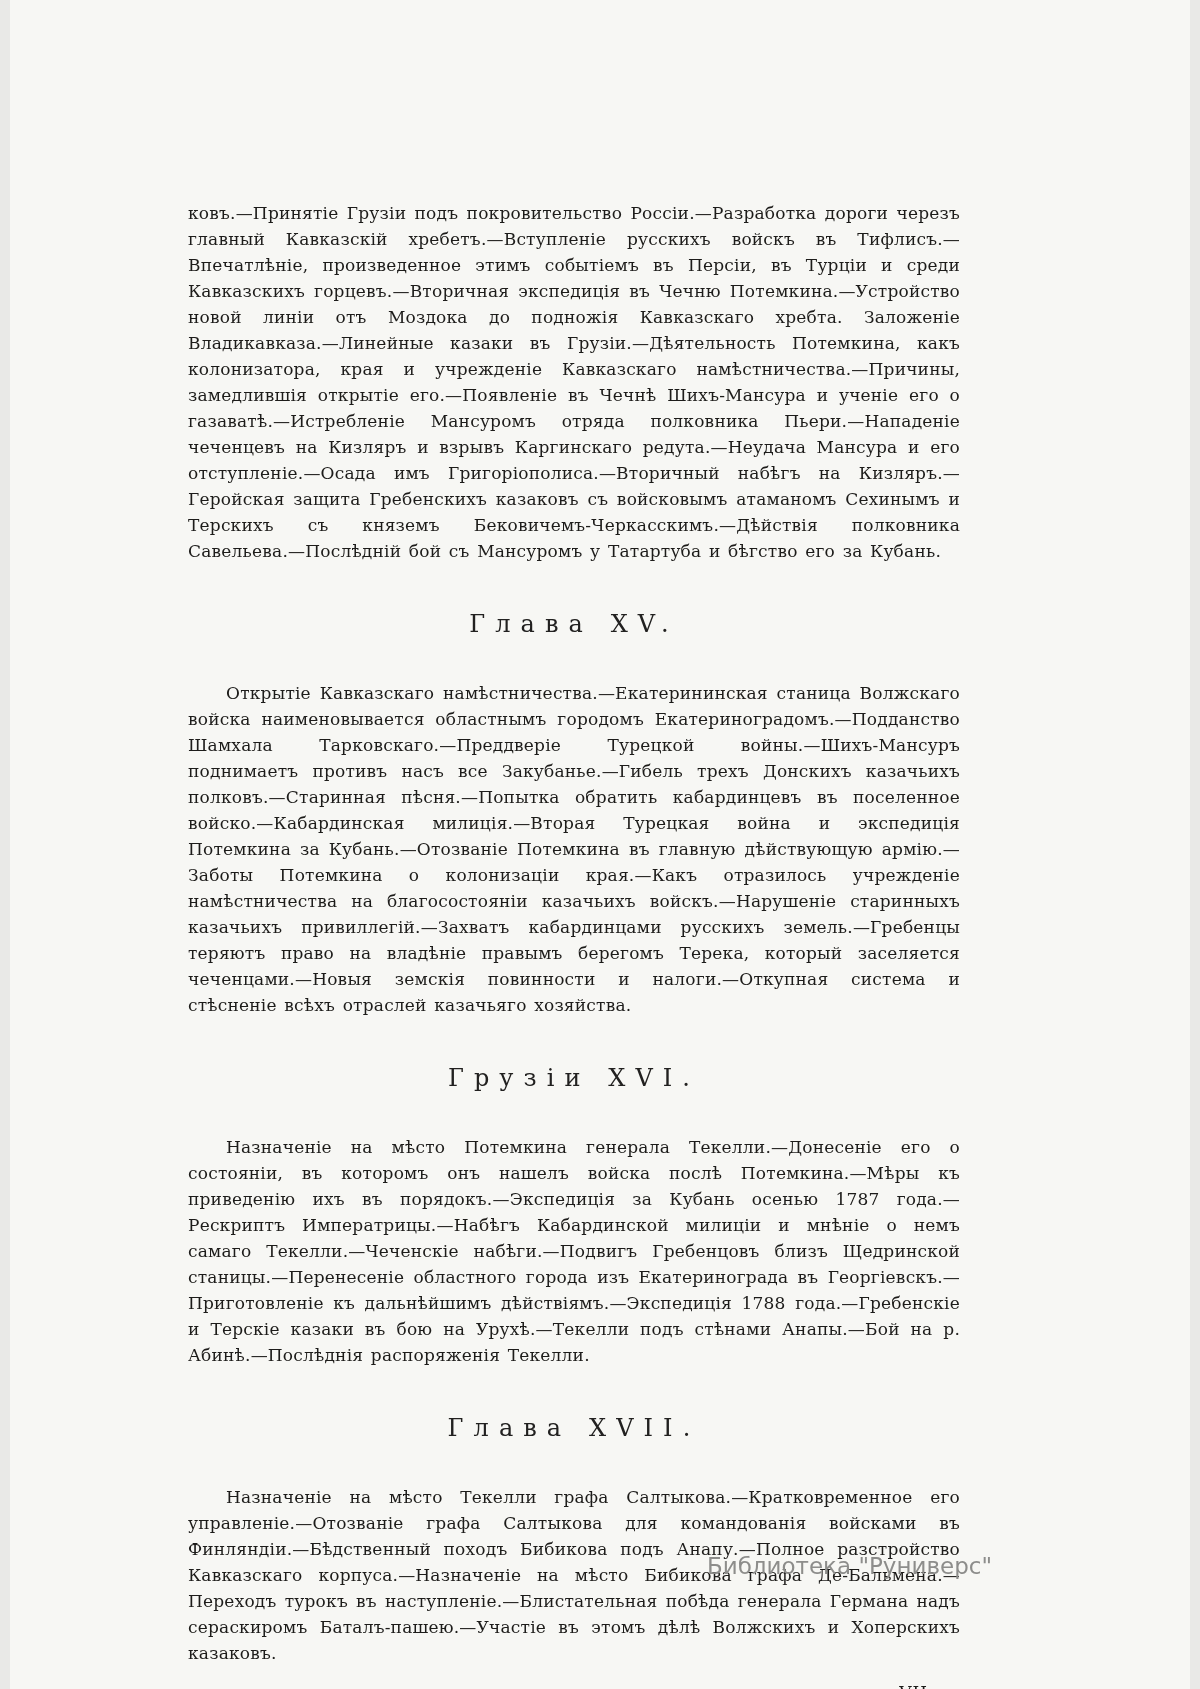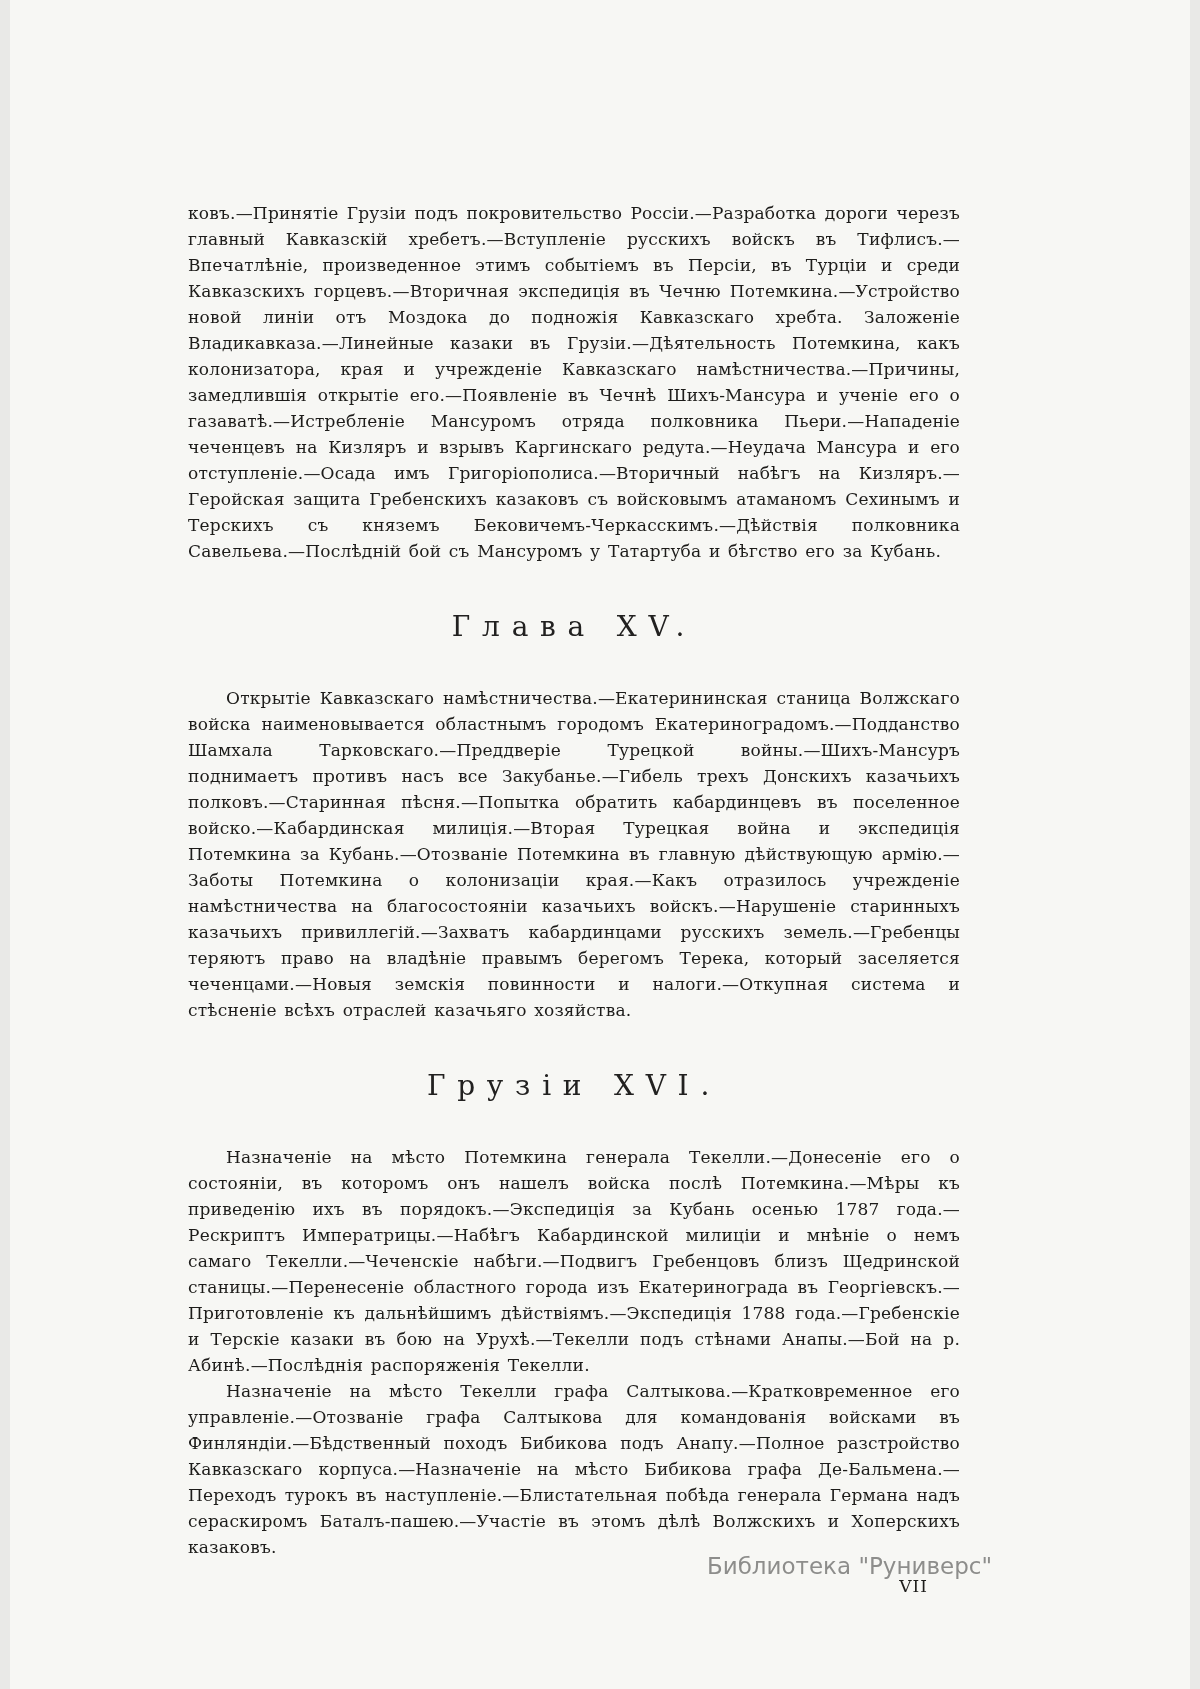--- a/index.html
+++ b/index.html
@@ -32,21 +32,21 @@
     word-spacing: 2px;
     letter-spacing: 0.2px;
   }
   p.para.no-indent {
     text-indent: 0;
   }
   h2.chapter-heading {
     margin: 46px 0 42px 0;
     text-align: center;
     font-weight: normal;
-    font-size: 28px;
+    font-size: 24px;
     letter-spacing: 0.42em;
     color: #222120;
   }
   .page-number {
     margin-top: 16px;
     text-align: right;
     padding-right: 32px;
     font-size: 17px;
     letter-spacing: 1px;
   }
@@ -69,20 +69,21 @@
     <p class="para no-indent">ковъ.—Принятіе Грузіи подъ покровительство Россіи.—Разработка дороги черезъ главный Кавказскій хребетъ.—Вступленіе русскихъ войскъ въ Тифлисъ.—Впечатлѣніе, произведенное этимъ событіемъ въ Персіи, въ Турціи и среди Кавказскихъ горцевъ.—Вторичная экспедиція въ Чечню Потемкина.—Устройство новой линіи отъ Моздока до подножія Кавказскаго хребта. Заложеніе Владикавказа.—Линейные казаки въ Грузіи.—Дѣятельность Потемкина, какъ колонизатора, края и учрежденіе Кавказскаго намѣстничества.—Причины, замедлившія открытіе его.—Появленіе въ Чечнѣ Шихъ-Мансура и ученіе его о газаватѣ.—Истребленіе Мансуромъ отряда полковника Пьери.—Нападеніе чеченцевъ на Кизляръ и взрывъ Каргинскаго редута.—Неудача Мансура и его отступленіе.—Осада имъ Григоріополиса.—Вторичный набѣгъ на Кизляръ.—Геройская защита Гребенскихъ казаковъ съ войсковымъ атаманомъ Сехинымъ и Терскихъ съ княземъ Бековичемъ-Черкасскимъ.—Дѣйствія полковника Савельева.—Послѣдній бой съ Мансуромъ у Татартуба и бѣгство его за Кубань.</p>
 
     <h2 class="chapter-heading">Глава XV.</h2>
 
     <p class="para">Открытіе Кавказскаго намѣстничества.—Екатерининская станица Волжскаго войска наименовывается областнымъ городомъ Екатериноградомъ.—Подданство Шамхала Тарковскаго.—Преддверіе Турецкой войны.—Шихъ-Мансуръ поднимаетъ противъ насъ все Закубанье.—Гибель трехъ Донскихъ казачьихъ полковъ.—Старинная пѣсня.—Попытка обратить кабардинцевъ въ поселенное войско.—Кабардинская милиція.—Вторая Турецкая война и экспедиція Потемкина за Кубань.—Отозваніе Потемкина въ главную дѣйствующую армію.—Заботы Потемкина о колонизаціи края.—Какъ отразилось учрежденіе намѣстничества на благосостояніи казачьихъ войскъ.—Нарушеніе старинныхъ казачьихъ привиллегій.—Захватъ кабардинцами русскихъ земель.—Гребенцы теряютъ право на владѣніе правымъ берегомъ Терека, который заселяется чеченцами.—Новыя земскія повинности и налоги.—Откупная система и стѣсненіе всѣхъ отраслей казачьяго хозяйства.</p>
 
     <h2 class="chapter-heading">Грузіи XVI.</h2>
 
     <p class="para">Назначеніе на мѣсто Потемкина генерала Текелли.—Донесеніе его о состояніи, въ которомъ онъ нашелъ войска послѣ Потемкина.—Мѣры къ приведенію ихъ въ порядокъ.—Экспедиція за Кубань осенью 1787 года.—Рескриптъ Императрицы.—Набѣгъ Кабардинской милиціи и мнѣніе о немъ самаго Текелли.—Чеченскіе набѣги.—Подвигъ Гребенцовъ близъ Щедринской станицы.—Перенесеніе областного города изъ Екатеринограда въ Георгіевскъ.—Приготовленіе къ дальнѣйшимъ дѣйствіямъ.—Экспедиція 1788 года.—Гребенскіе и Терскіе казаки въ бою на Урухѣ.—Текелли подъ стѣнами Анапы.—Бой на р. Абинѣ.—Послѣднія распоряженія Текелли.</p>
 
+    <h2 class="chapter-heading">Глава XVII.</h2>
 
     <p class="para">Назначеніе на мѣсто Текелли графа Салтыкова.—Кратковременное его управленіе.—Отозваніе графа Салтыкова для командованія войсками въ Финляндіи.—Бѣдственный походъ Бибикова подъ Анапу.—Полное разстройство Кавказскаго корпуса.—Назначеніе на мѣсто Бибикова графа Де-Бальмена.—Переходъ турокъ въ наступленіе.—Блистательная побѣда генерала Германа надъ сераскиромъ Баталъ-пашею.—Участіе въ этомъ дѣлѣ Волжскихъ и Хоперскихъ казаковъ.</p>
 
     <div class="page-number">VII</div>
 
   </div>
 
   <div class="watermark">Библиотека "Руниверс"</div>
 
 </div>

